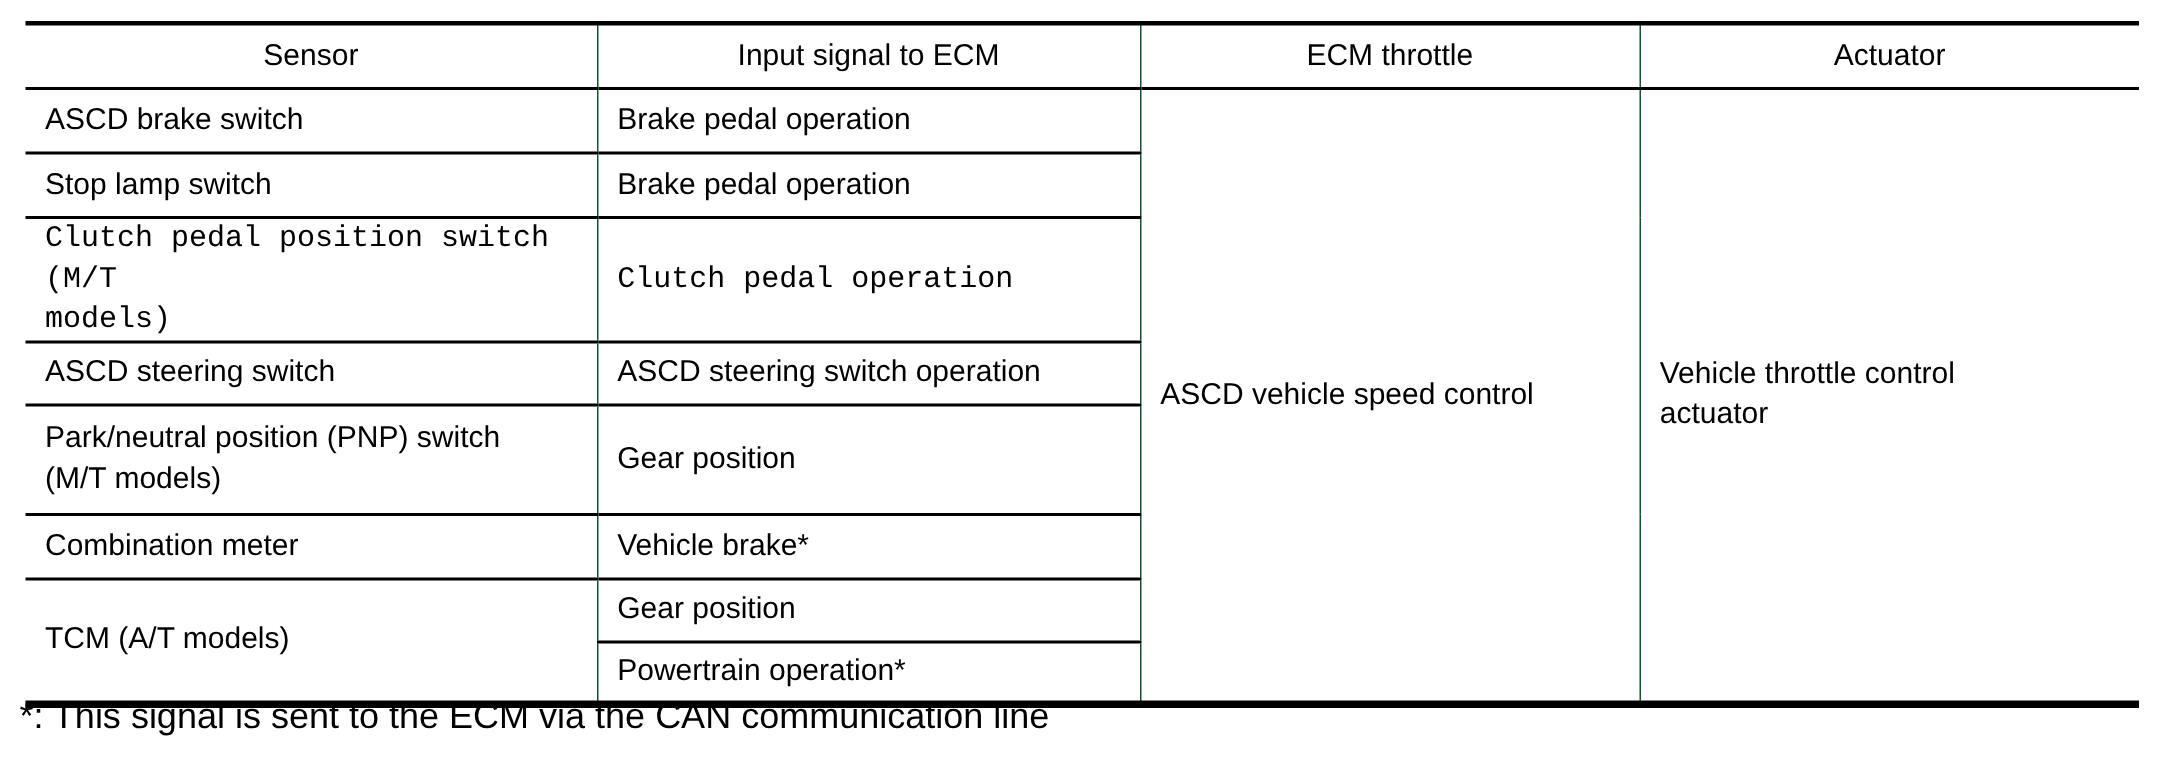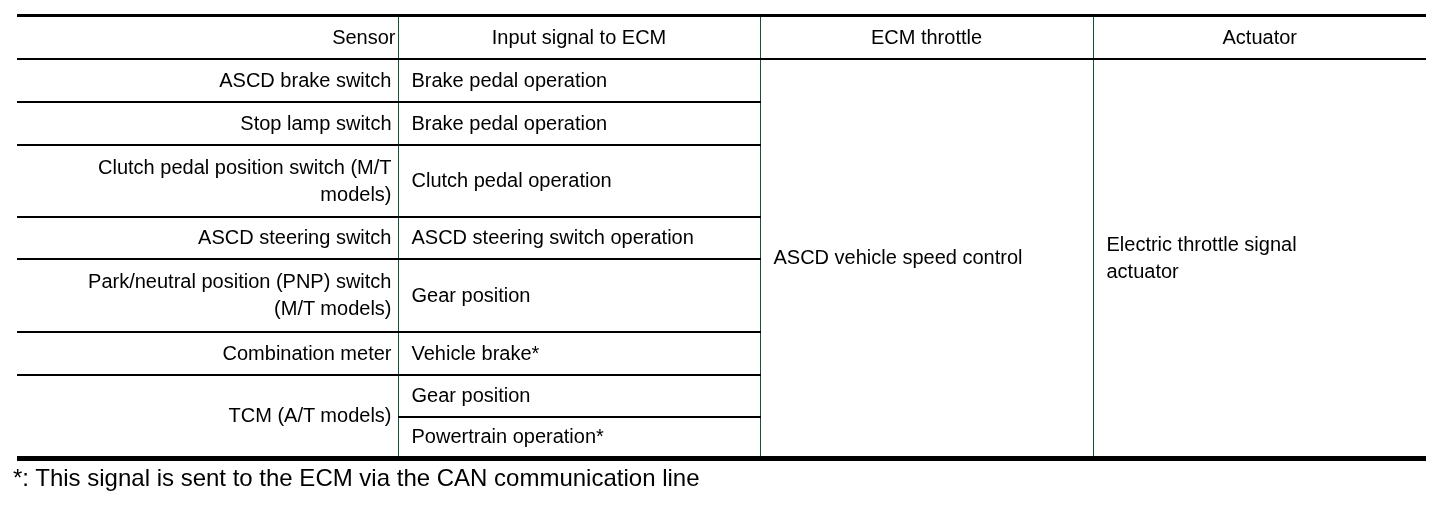--- a/index.html
+++ b/index.html
@@ -38,28 +38,27 @@
     padding: 0 6px 0 13px;
     white-space: pre-line;
     overflow: hidden;
   }
   .signal-table th {
     text-align: center;
     padding: 0 2px;
   }
   .signal-table .c1 {
     border-left: none;
-    text-align: right;
   }
   .signal-table td.span-cell {
     border-bottom: none;
   }
   tr.h42 { height: 42px; }
   tr.h43 { height: 43px; }
-  tr.h72 { height: 72px; }
+  tr.h72 { height: 72px; font-family: Liberation Mono, monospace; }
   tr.h73 { height: 73px; }
   .footnote {
     position: absolute;
     left: 13px;
     top: 466px;
     font-size: 24px;
     line-height: 24px;
     white-space: nowrap;
   }
 </style>
@@ -78,21 +77,21 @@
       <tr class="h43">
         <th class="c1">Sensor</th>
         <th>Input signal to ECM</th>
         <th>ECM throttle</th>
         <th>Actuator</th>
       </tr>
       <tr class="h43">
         <td class="c1">ASCD brake switch</td>
         <td>Brake pedal operation</td>
         <td class="span-cell" rowspan="8">ASCD vehicle speed control</td>
-        <td class="span-cell" rowspan="8">Electric throttle signal
+        <td class="span-cell" rowspan="8">Vehicle throttle control
 actuator</td>
       </tr>
       <tr class="h43">
         <td class="c1">Stop lamp switch</td>
         <td>Brake pedal operation</td>
       </tr>
       <tr class="h72">
         <td class="c1">Clutch pedal position switch (M/T
 models)</td>
         <td>Clutch pedal operation</td>

